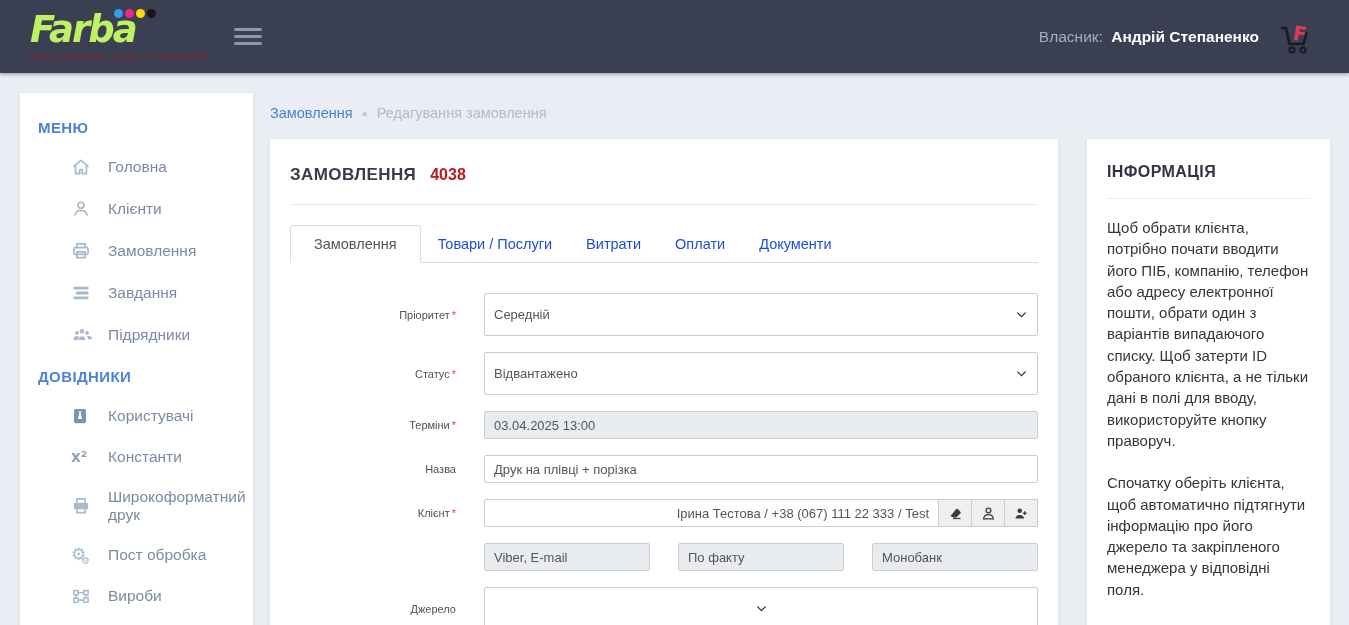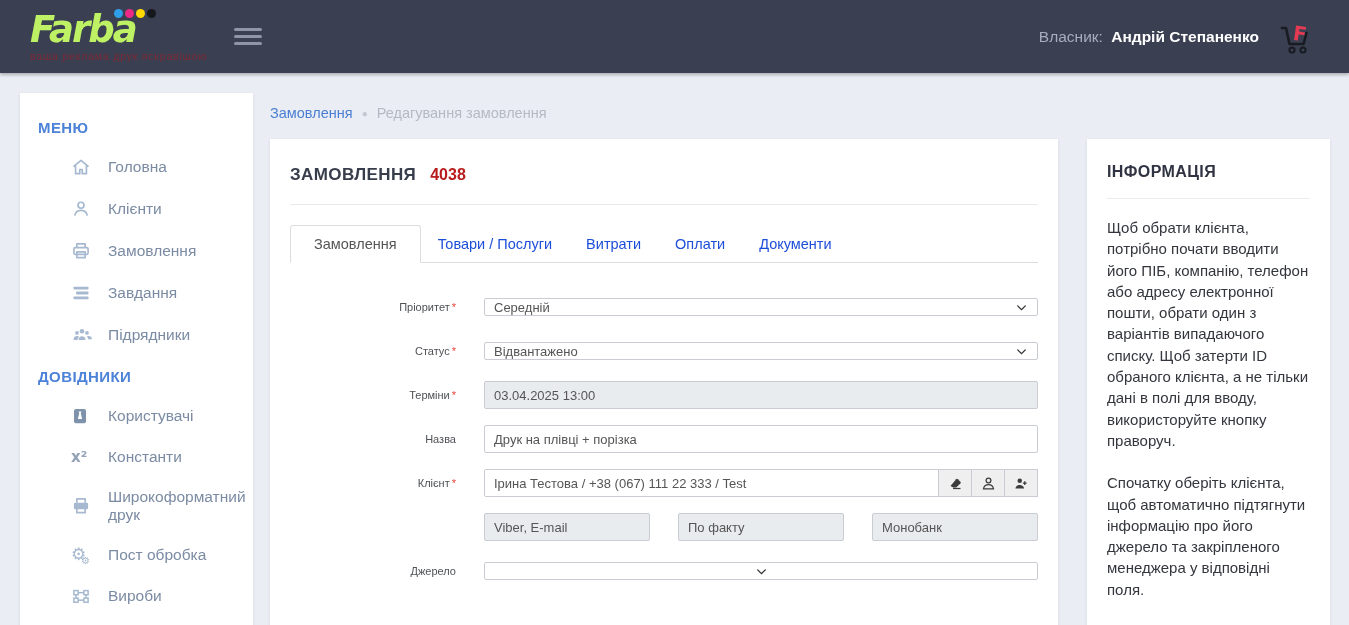--- a/index.html
+++ b/index.html
@@ -60,31 +60,31 @@
     color:#555; background:#fff; border:1px solid #ddd; border-bottom:1px solid #fff;
     border-radius:3px 3px 0 0; margin-bottom:-1px; padding:10px 23px; cursor:default;
   }
   
   .form { margin-top:30px; }
   .frow { display:flex; align-items:center; margin-bottom:16px; min-height:28px; }
   .flabel { width:166px; flex:none; text-align:right; font-size:11px; color:#4e5155; }
   .req { color:#e8443b; margin-left:2px; }
   .fctrl { margin-left:28px; width:554px; display:flex; }
   .sel {
-    width:100%; height:18px; border:1px solid #c9cdd3; border-radius:2px; background:#fff;
+    width:100%; height:43px; border:1px solid #c9cdd3; border-radius:2px; background:#fff;
     display:flex; align-items:center; padding:0 9px; font-size:13px; color:#555; cursor:pointer;justify-content:center;
   }
   .sel span { flex:1; }
   .inp {
     width:100%; height:28px; border:1px solid #c9cdd3; border-radius:2px; background:#fff;
     padding:0 9px; font-size:13px; color:#555; font-family:"Liberation Sans", sans-serif;
   }
   .inp.ro { background:#e9ecef; }
   .client-wrap { display:flex; width:100%; }
-  .client-wrap .inp { flex:1; border-radius:2px 0 0 2px; }
+  .client-wrap .inp { flex:1; border-radius:2px 0 0 2px;text-align:right; }
   .mini-btn {
     width:34px; height:28px; flex:none; background:#efefef; border:1px solid #c9cdd3;
     margin-left:-1px; display:flex; align-items:center; justify-content:center; cursor:pointer; color:#3c3c3c;
   }
   .triple { display:flex; gap:28px; width:100%; }
   .triple .inp { width:166px; }
   
   .info-title { font-size:16px; font-weight:700; color:#2f3342; letter-spacing:.4px; padding-top:4px; }
   .info-divider { border-bottom:1px solid #ececec; margin:17px 0 18px; }
   .info-p { font-size:15px; color:#33363d; line-height:1.42; margin-bottom:21px; }

